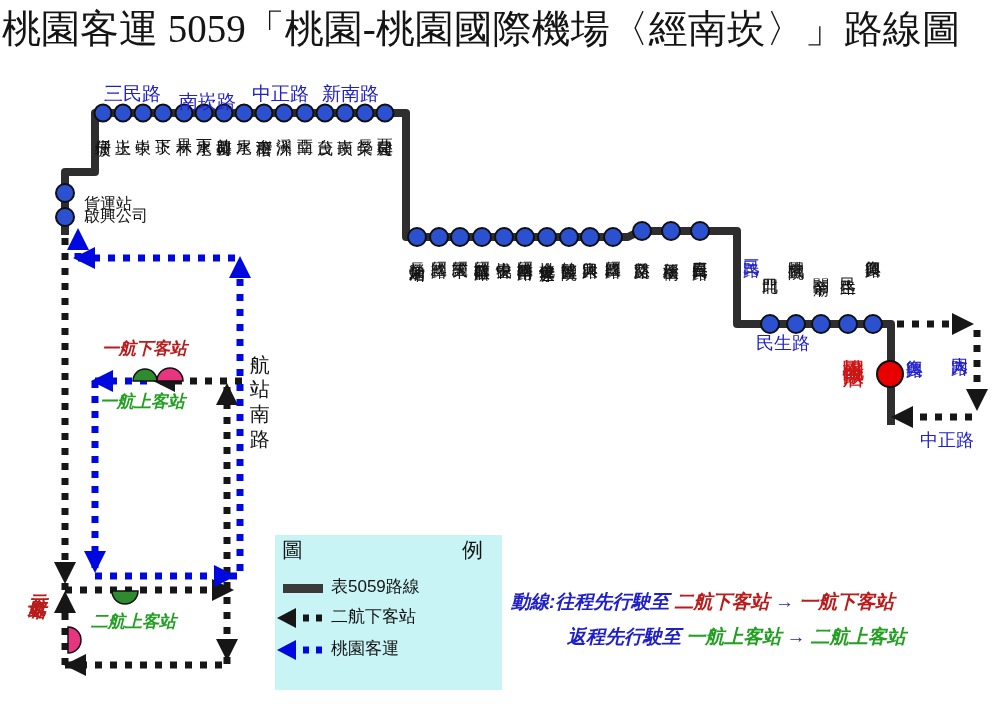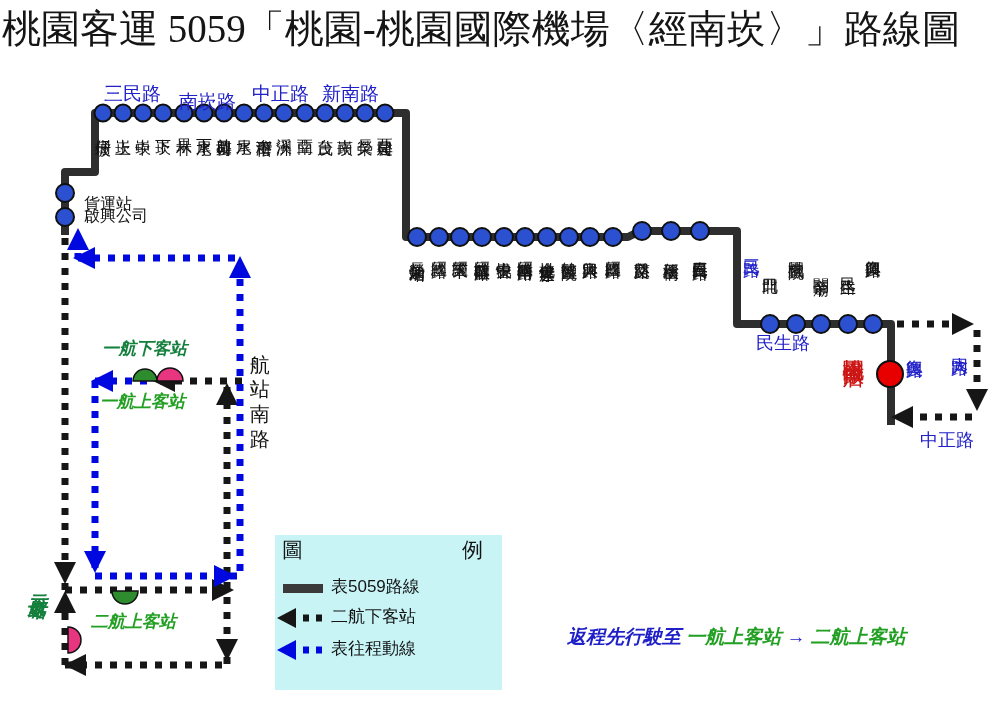--- a/index.html
+++ b/index.html
@@ -4,21 +4,21 @@
 <style>
   html,body{margin:0;padding:0;background:#ffffff;}
   .stage{position:relative;width:1004px;height:711px;overflow:hidden;background:#fff;
          font-family:"Liberation Sans",sans-serif;}
   .title{position:absolute;left:2px;top:2px;width:1002px;font-family:"Liberation Serif",serif;
          font-size:39px;color:#151515;white-space:nowrap;letter-spacing:0;}
   #map-svg{position:absolute;left:0;top:0;}
   .lbl{position:absolute;white-space:nowrap;color:#141414;line-height:1.06;}
   .v{writing-mode:vertical-rl;text-orientation:upright;letter-spacing:1px;}
   .blue{color:#2020c8;}
-  .pink{color:#15803d;}
+  .pink{color:#b91c1c;}
   .green{color:#23a023;}
   .red{color:#cc1616;}
   .bi{font-weight:bold;font-style:italic;}
   .route-line{fill:none;stroke:#2e2e2e;stroke-width:8;stroke-linejoin:round;stroke-linecap:square;}
   .db{fill:none;stroke:#161616;stroke-width:7;stroke-dasharray:7 8;}
   .dblue{fill:none;stroke:#0008e0;stroke-width:7;stroke-dasharray:7 8;}
   .ab{fill:#161616;stroke:none;}
   .ablue{fill:#0008e0;stroke:none;}
   .stopdot{fill:#2b50d0;stroke:#101010;stroke-width:2;}
   .blobg{fill:#2e8b2e;stroke:#101010;stroke-width:1.5;}
@@ -147,22 +147,23 @@
 
   <div class="lbl pink bi" style="left:102px;top:340px;font-size:17px">一航下客站</div>
   <div class="lbl green bi" style="left:100px;top:393px;font-size:17px">一航上客站</div>
   <div class="lbl green bi" style="left:91px;top:613px;font-size:17px">二航上客站</div>
   <div class="lbl pink bi v" style="left:27px;top:582px;font-size:18px">二航下客站</div>
 
   <div class="lbl" style="left:282px;top:539px;font-size:21px">圖</div>
   <div class="lbl" style="left:462px;top:539px;font-size:21px">例</div>
   <div class="lbl" style="left:331px;top:578px;font-size:17px">表5059路線</div>
   <div class="lbl" style="left:331px;top:608px;font-size:17px">二航下客站</div>
-  <div class="lbl" style="left:331px;top:640px;font-size:17px">表往程動線</div>
-
+  <div class="lbl" style="left:331px;top:640px;font-size:17px">桃園客運</div>
+
+  <div class="lbl bi" id="flow1" style="left:511px;top:592px;font-size:19px"><span class="blue">動線:往程先行駛至 </span><span class="pink">二航下客站</span><span class="blue"> → </span><span class="pink">一航下客站</span></div>
   <div class="lbl bi" id="flow2" style="left:567px;top:627px;font-size:19px"><span class="blue">返程先行駛至 </span><span class="green">一航上客站</span><span class="blue"> → </span><span class="green">二航上客站</span></div>
 
   <div id="gen-labels">
       <div class="lbl v" style="left: 94px; top: 126px; font-size: 16px;">樹仔坡</div>
       <div class="lbl v" style="left: 114px; top: 126px; font-size: 16px;">崁上</div>
       <div class="lbl v" style="left: 134px; top: 126px; font-size: 16px;">崁中</div>
       <div class="lbl v" style="left: 154px; top: 126px; font-size: 16px;">崁下</div>
       <div class="lbl v" style="left: 175px; top: 126px; font-size: 16px;">果林</div>
       <div class="lbl v" style="left: 195px; top: 126px; font-size: 16px;">下水尾</div>
       <div class="lbl v" style="left: 215px; top: 126px; font-size: 16px;">啟興公司</div>

